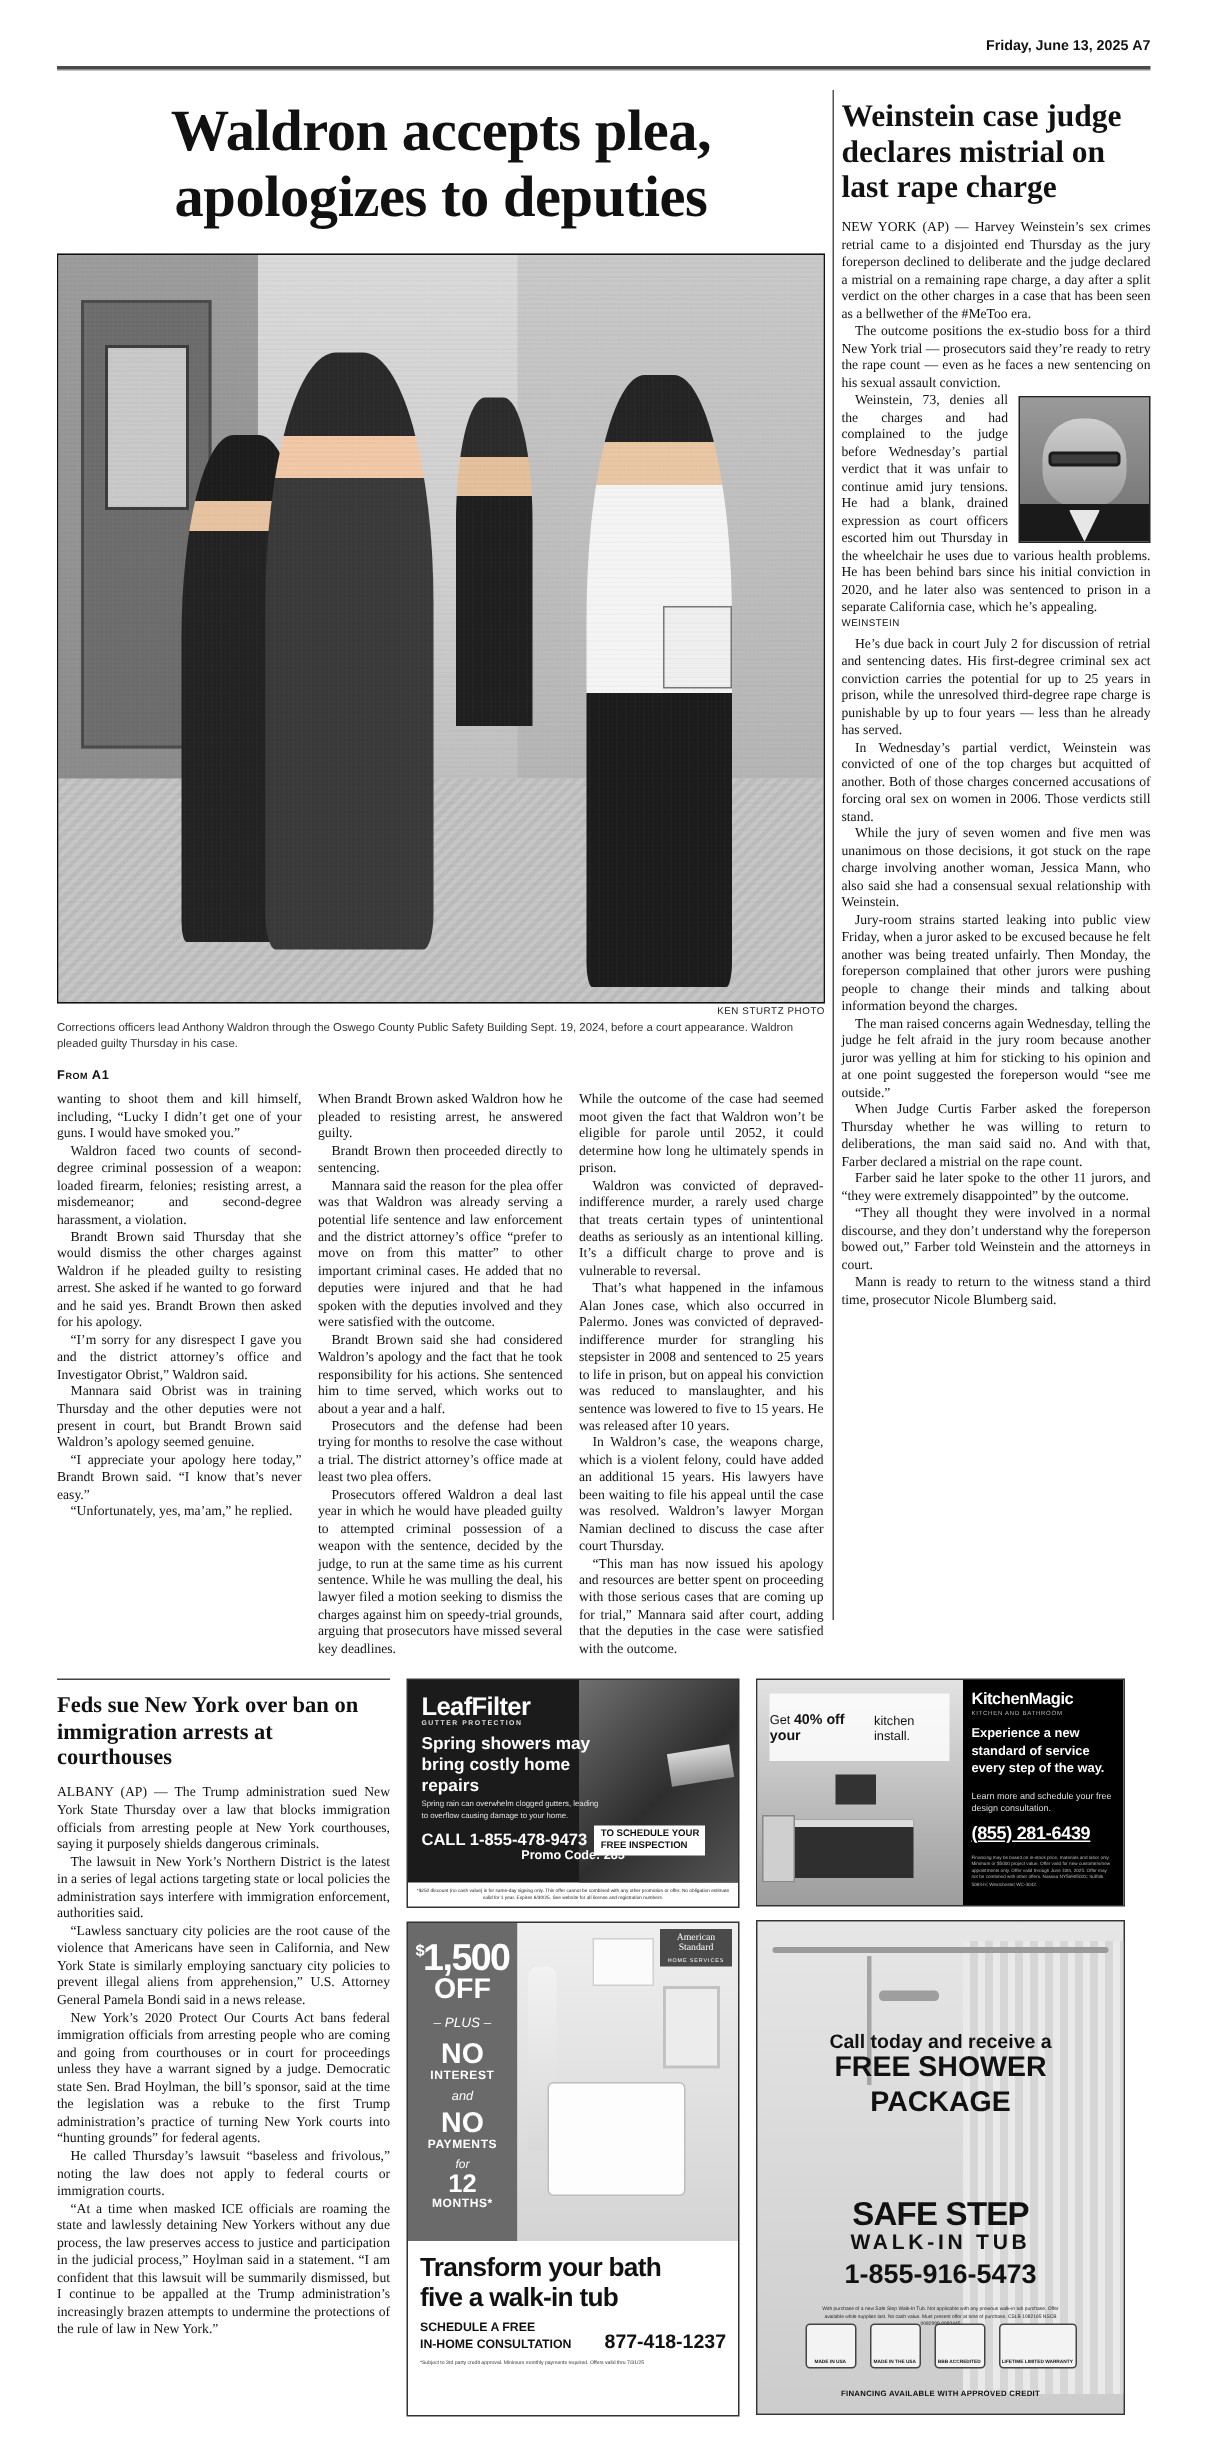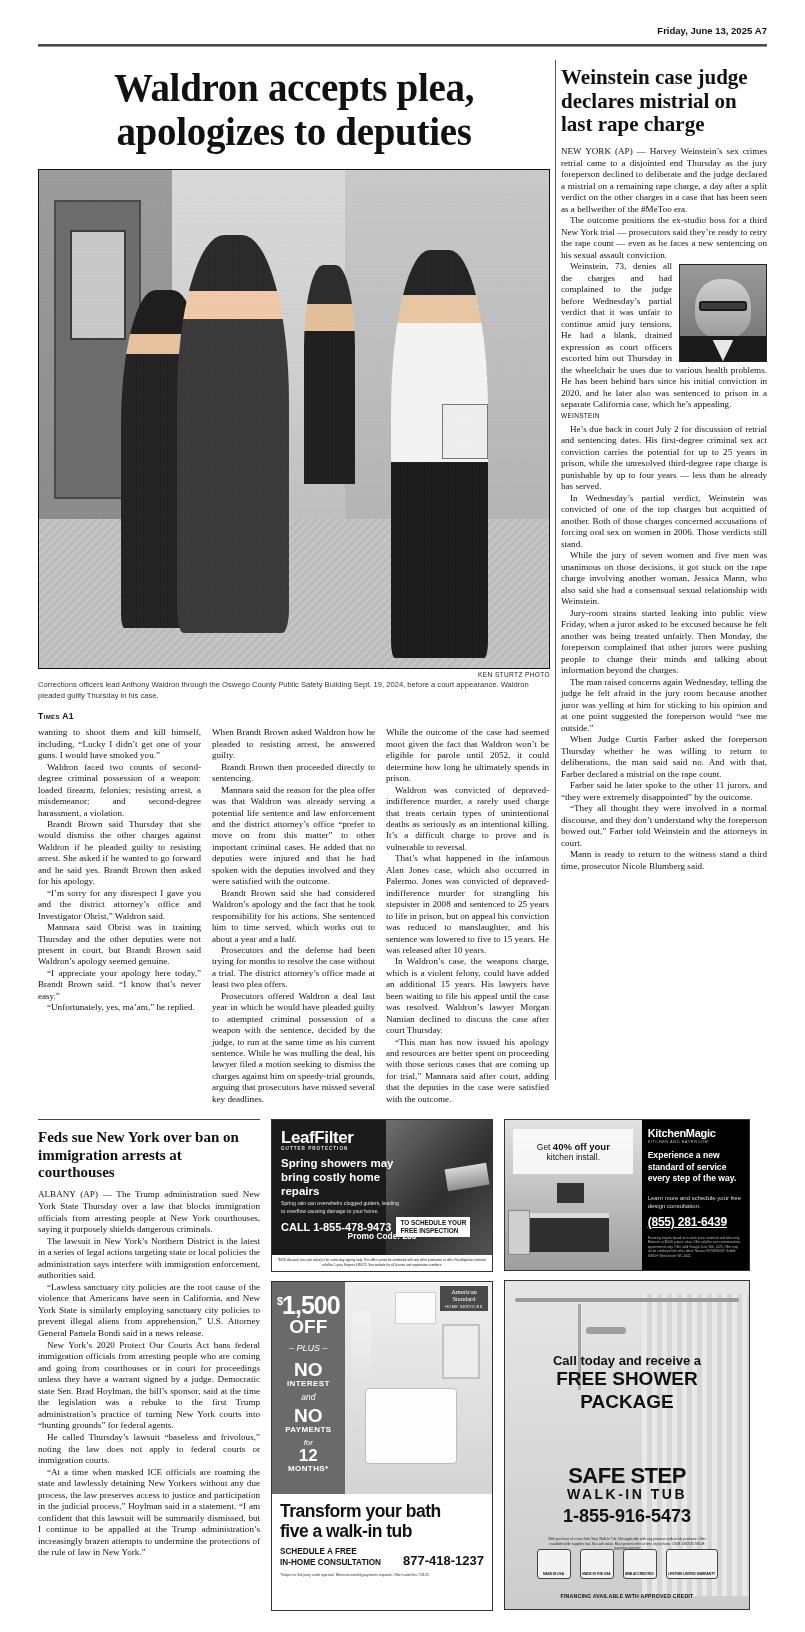--- a/index.html
+++ b/index.html
@@ -157,21 +157,21 @@
   .leaf-promo { position:absolute; left:0; right:0; bottom:14px; text-align:center;
     font-family:"Liberation Sans", sans-serif; font-size:8.4px; font-weight:700; color:#fff; }
   .ad-leaf-fine-out { font-family:"Liberation Sans", sans-serif; font-size:3.2px;
     line-height:1.45; text-align:center; padding:3px 5px; color:#222; }
 
   
   .ad-kitchen { height:152px; display:flex; }
   .km-photo { width:56%; position:relative;
     background:linear-gradient(180deg,#e2e2e2,#9d9d9d); }
   .km-banner { position:absolute; left:6%; top:6%; right:6%; height:30%;
-    background:rgba(255,255,255,.82); display:flex; flex-direction:column;
+    background:rgba(255,255,255,.82); display:flex; flex-direction:row;
     align-items:center; justify-content:center;
     font-family:"Liberation Sans", sans-serif; font-size:8.5px; color:#111; }
   .km-banner b{ font-size:9.5px; }
   .km-island{ position:absolute; left:18%; bottom:12%; width:58%; height:26%;
     background:#2f2f2f; border-top:5px solid #dcdcdc; }
   .km-hood{ position:absolute; left:38%; top:42%; width:20%; height:13%; background:#333; }
   .km-cab{ position:absolute; left:2%; bottom:10%; width:16%; height:30%; background:#cfcfcf; border:1px solid #888;}
   .km-right { width:44%; background:#000; color:#fff; padding:7px 6px; }
   .km-logo { font-family:"Liberation Sans", sans-serif; font-weight:800;
     font-size:11px; letter-spacing:-.3px; color:#fff; }
@@ -289,21 +289,21 @@
         <div class="ph-fig2"></div>
         <div class="ph-fig1"></div>
         <div class="ph-fig3"></div>
         <div class="ph-fig4"></div>
         <div class="ph-clip"></div>
         <div class="ph-grain"></div>
       </div>
       <div class="ph-credit">KEN STURTZ PHOTO</div>
       <div class="ph-caption">Corrections officers lead Anthony Waldron through the Oswego County Public Safety Building Sept. 19, 2024, before a court appearance. Waldron pleaded guilty Thursday in his case.</div>
 
-      <div class="jump">Times A1</div>
+      <div class="jump">From A1</div>
 
       <div class="cols3">
         <div class="col">
           <p class="bt first">wanting to shoot them and kill himself, including, “Lucky I didn’t get one of your guns. I would have smoked you.”</p>
           <p class="bt">Waldron faced two counts of second-degree criminal possession of a weapon: loaded firearm, felonies; resisting arrest, a misdemeanor; and second-degree harassment, a violation.</p>
           <p class="bt">Brandt Brown said Thursday that she would dismiss the other charges against Waldron if he pleaded guilty to resisting arrest. She asked if he wanted to go forward and he said yes. Brandt Brown then asked for his apology.</p>
           <p class="bt">“I’m sorry for any disrespect I gave you and the district attorney’s office and Investigator Obrist,” Waldron said.</p>
           <p class="bt">Mannara said Obrist was in training Thursday and the other deputies were not present in court, but Brandt Brown said Waldron’s apology seemed genuine.</p>
           <p class="bt">“I appreciate your apology here today,” Brandt Brown said. “I know that’s never easy.”</p>
           <p class="bt">“Unfortunately, yes, ma’am,” he replied.</p>

